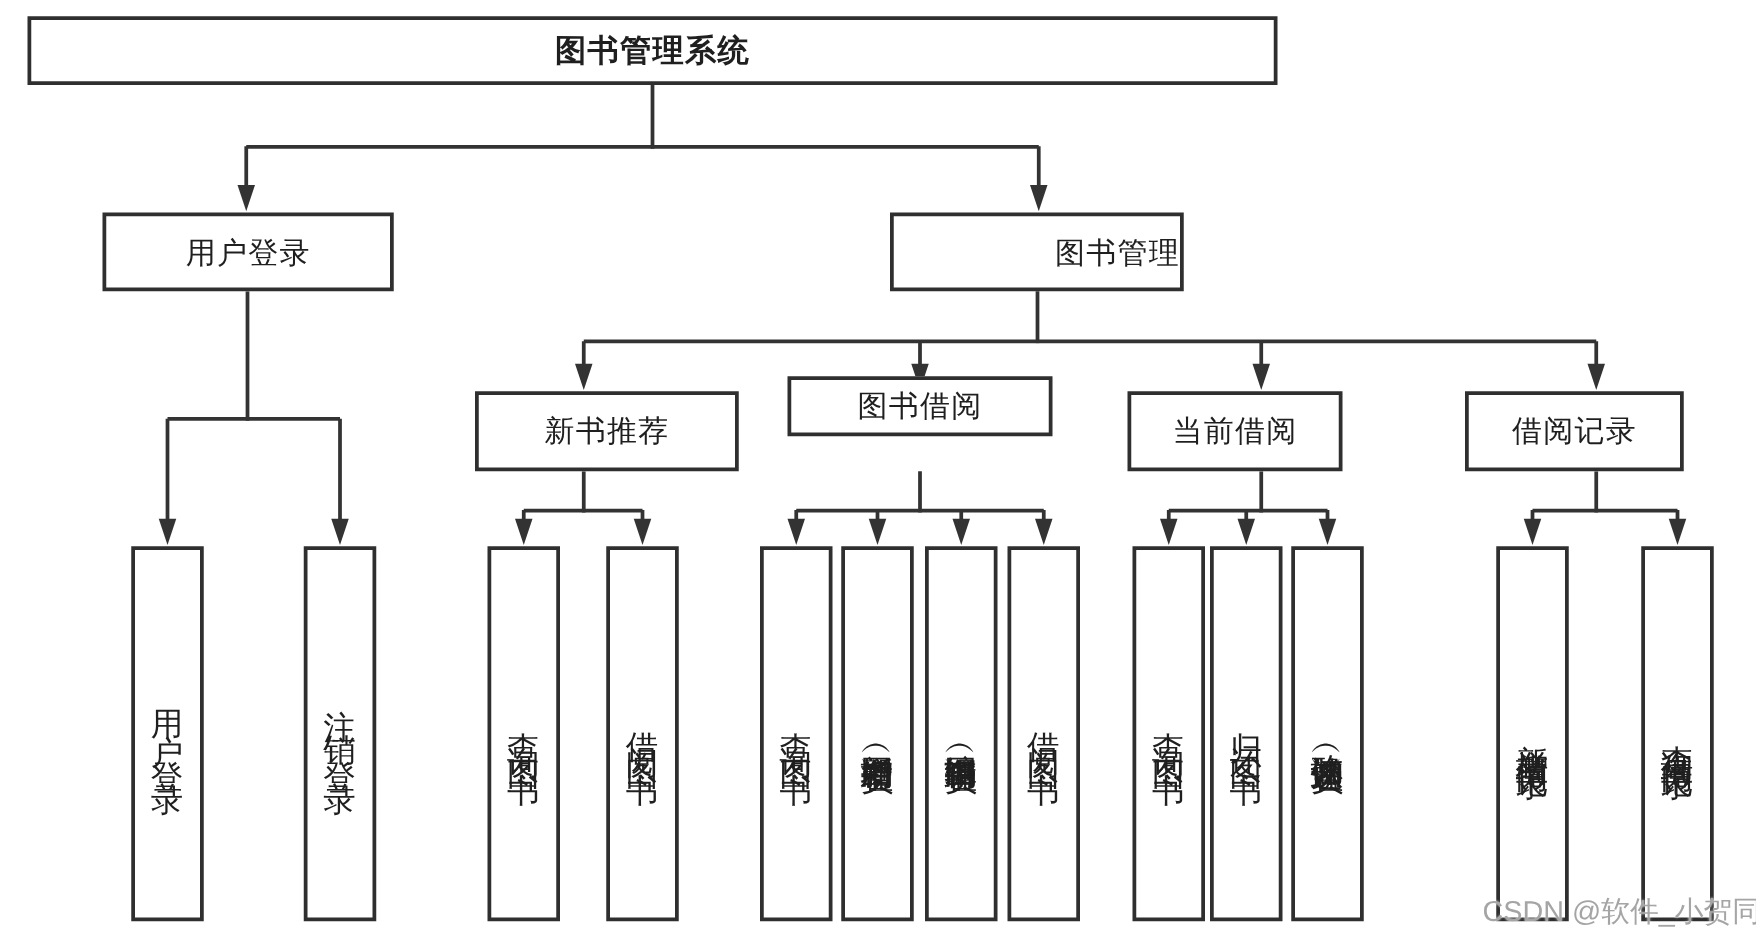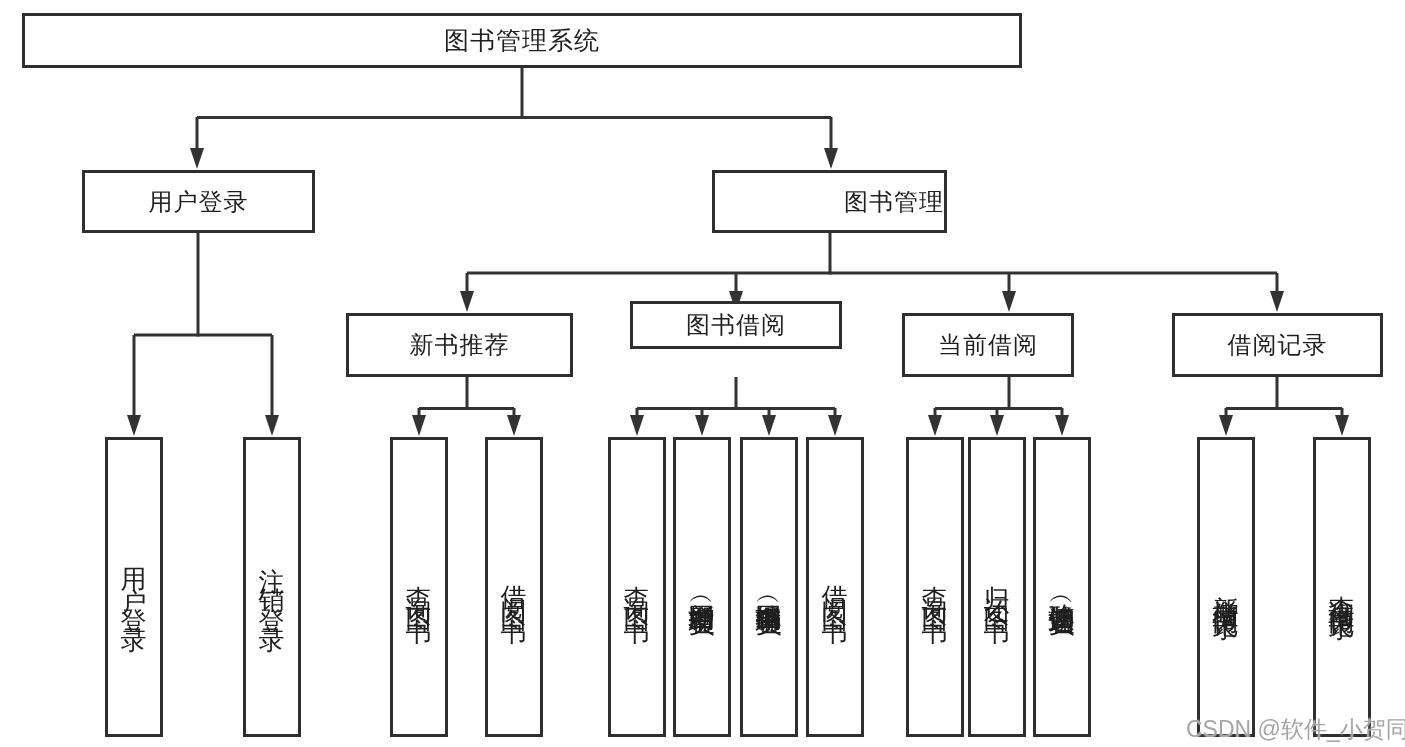--- a/index.html
+++ b/index.html
@@ -14,21 +14,21 @@
   .node{
     position:absolute;
     box-sizing:border-box;
     border:3px solid #2f2f2f;
     background:#ffffff;
     display:flex;align-items:center;justify-content:center;
     color:#1f1f1f;
     z-index:2;
   }
   .hnode{font-size:24px;letter-spacing:1px;}
-  .root{font-size:25px;}
+  .root{font-size:25px;font-weight:bold;}
   .vcol{width:58px;height:300px;top:437px;}
   .vtext{
     writing-mode:vertical-rl;
     text-orientation:mixed;
     font-size:26px;
     line-height:1;
     color:#1f1f1f;
     white-space:nowrap;
   }
   .spA{letter-spacing:20px;}
@@ -123,30 +123,30 @@
     <span>图书管理系统</span>
   </div>
 
   <div class="node hnode" style="left:82px;top:170px;width:233px;height:63px;">
     <span>用户登录</span>
   </div>
   <div class="node hnode" style="left:712px;top:170px;width:235px;height:63px;justify-content:flex-end;">
     <span>图书管理</span>
   </div>
 
-  <div class="node hnode" style="left:346px;top:313px;width:227px;height:64px;">
+  <div class="node hnode" style="left:380px;top:313px;width:211px;height:64px;">
     <span>新书推荐</span>
   </div>
   <div class="node hnode" style="left:630px;top:301px;width:212px;height:48px;">
     <span>图书借阅</span>
   </div>
   <div class="node hnode" style="left:902px;top:313px;width:172px;height:64px;">
     <span>当前借阅</span>
   </div>
-  <div class="node hnode" style="left:1172px;top:313px;width:211px;height:64px;text-align:center;">
+  <div class="node hnode" style="left:1172px;top:313px;width:175px;height:64px;text-align:center;">
     <span>借阅记录</span>
   </div>
 
   <div class="node vcol" style="left:105px;">
     <span class="vtext spA">用户登录</span>
   </div>
   <div class="node vcol" style="left:243px;">
     <span class="vtext spA">注销登录</span>
   </div>
 

